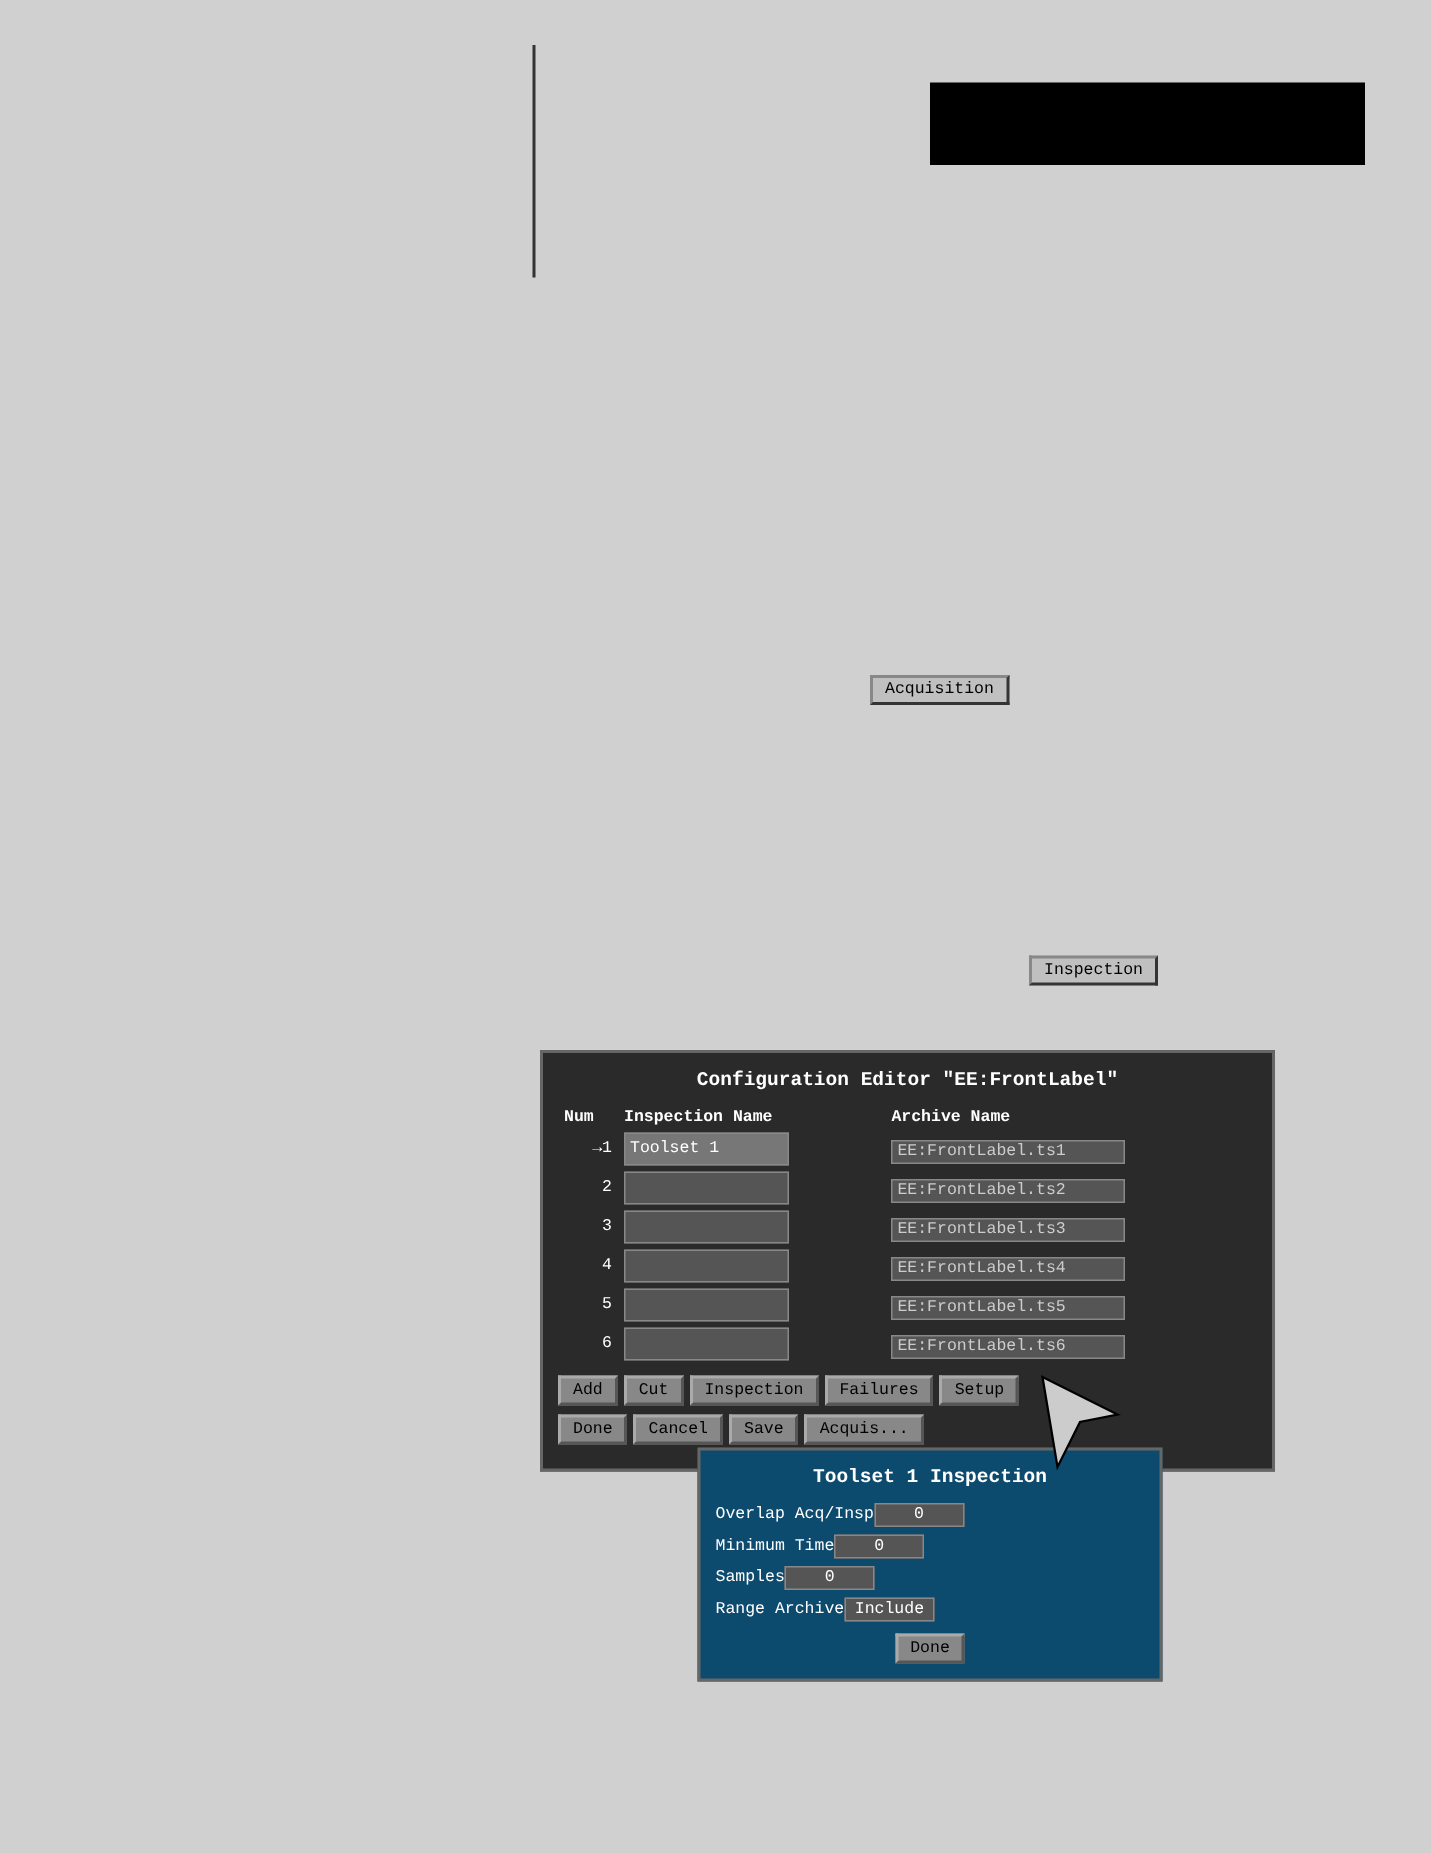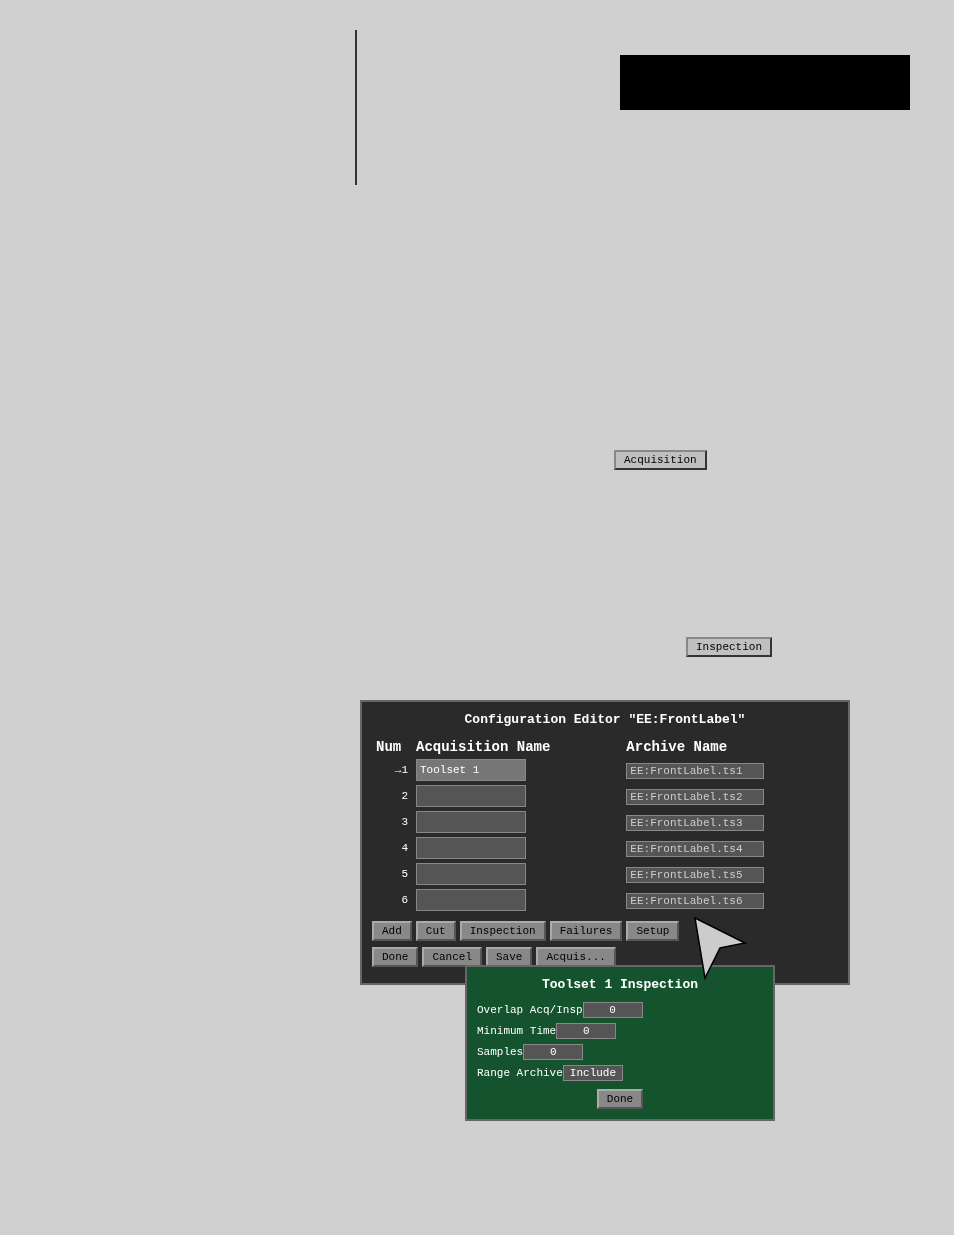--- a/index.html
+++ b/index.html
@@ -29,21 +29,21 @@
       left: 355px;
       width: 2px;
       height: 155px;
       background: #333;
     }
 
     
     .acquisition-btn {
       position: absolute;
       top: 450px;
-      left: 614px;
+      left: 580px;
       background: #c0c0c0;
       border: 2px outset #888;
       padding: 2px 8px;
       font-family: 'Courier New', Courier, monospace;
       font-size: 11px;
       cursor: pointer;
     }
 
     
     .inspection-btn {
@@ -80,21 +80,21 @@
 
     .config-table {
       width: 100%;
       border-collapse: collapse;
       margin-bottom: 8px;
     }
 
     .config-table th {
       color: #fff;
       font-family: 'Courier New', Courier, monospace;
-      font-size: 14px;
+      font-size: 11px;
       text-align: left;
       padding: 2px 4px;
     }
 
     .config-table td {
       padding: 2px 4px;
     }
 
     .row-num {
       color: #fff;
@@ -119,21 +119,21 @@
       background: #777;
     }
 
     .archive-field {
       background: #555;
       border: 1px solid #888;
       color: #ccc;
       font-family: 'Courier New', Courier, monospace;
       font-size: 11px;
       padding: 1px 3px;
-      width: 138px;
+      width: 156px;
     }
 
     .btn-row {
       display: flex;
       gap: 4px;
       margin-bottom: 6px;
       flex-wrap: wrap;
     }
 
     .editor-btn {
@@ -145,21 +145,21 @@
       padding: 2px 8px;
       cursor: pointer;
     }
 
     
     .toolset-popup {
       position: absolute;
       top: 965px;
       left: 465px;
       width: 310px;
-      background: #14532d;
+      background: #0c4a6e;
       border: 2px solid #666;
       padding: 10px;
     }
 
     .toolset-popup-title {
       color: #fff;
       font-family: 'Courier New', Courier, monospace;
       font-size: 13px;
       font-weight: bold;
       text-align: center;
@@ -221,21 +221,21 @@
 <button class="inspection-btn">Inspection</button>
 
 <div class="config-editor">
 
   <div class="config-editor-title">Configuration Editor "EE:FrontLabel"</div>
 
   <table class="config-table">
     <thead>
       <tr>
         <th style="width:40px;">Num</th>
-        <th>Acquisition Name</th>
+        <th>Inspection Name</th>
         <th>Archive Name</th>
       </tr>
     </thead>
     <tbody id="config-rows">
     <tr>
           <td class="row-num" style="color: rgb(255, 255, 255); font-family: &quot;Courier New&quot;, monospace; font-size: 11px;">→1</td>
           <td><input type="text" class="name-field name-field-active" value="Toolset 1" style=""></td>
           <td><span class="archive-field" style="display: inline-block;">EE:FrontLabel.ts1</span></td>
         </tr>
         <tr>

